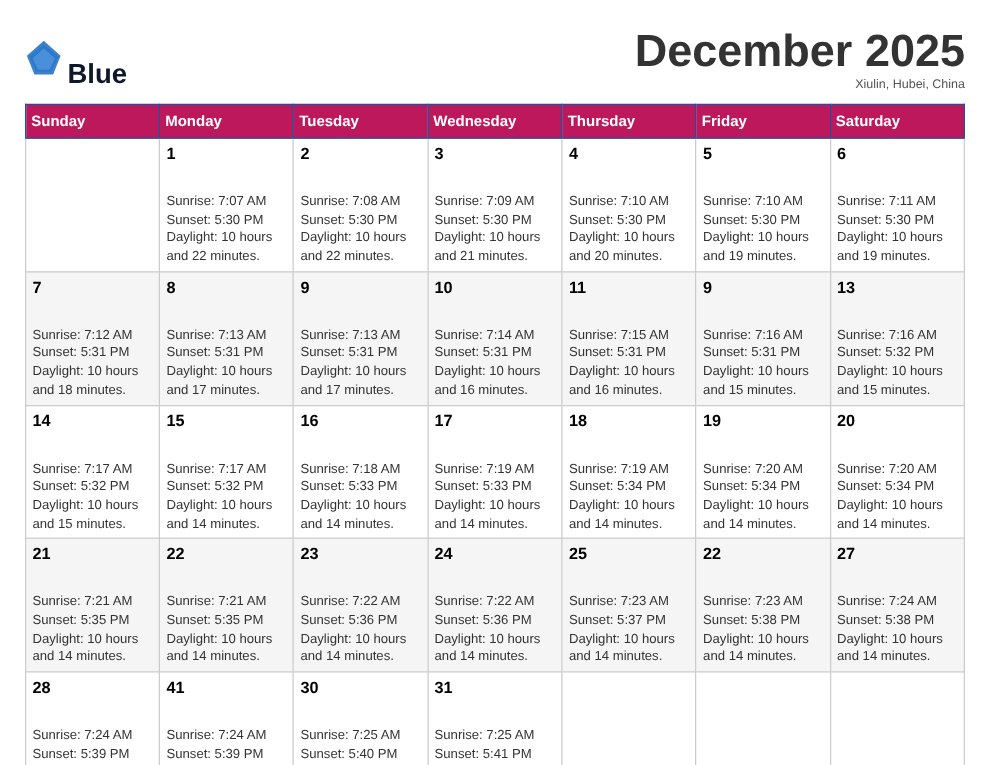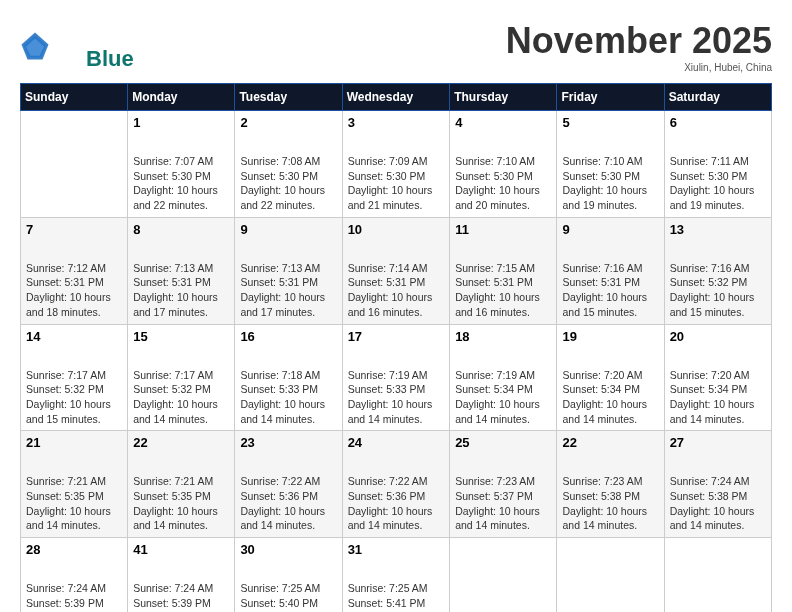--- a/index.html
+++ b/index.html
@@ -19,21 +19,21 @@
     .logo {
       display: flex;
       align-items: center;
     }
     .logo-text {
       font-size: 22px;
       font-weight: bold;
       line-height: 1.2;
     }
     .logo-general { color: #333; }
-    .logo-blue { color: #0f766e; margin-left: 32px; }
+    .logo-blue { color: #0f172a; }
     .logo-icon {
       width: 30px;
       height: 30px;
       margin-right: 4px;
     }
     .title-section {
       text-align: right;
     }
     .month-title {
       font-size: 36px;
@@ -43,21 +43,21 @@
     .location {
       font-size: 10px;
       color: #555;
     }
     table {
       width: 100%;
       border-collapse: collapse;
       font-size: 11px;
     }
     th {
-      background-color: #0f172a;
+      background-color: #be185d;
       color: #fff;
       padding: 6px 4px;
       text-align: left;
       font-size: 12px;
       font-weight: bold;
     }
     td {
       border: 1px solid #ccc;
       padding: 4px 5px;
       vertical-align: top;
@@ -97,21 +97,21 @@
       <polygon points="20,2 38,18 30,38 10,38 2,18" fill="#1a6bbf" opacity="0.85"></polygon>
       <polygon points="20,6 35,19 28,35 12,35 5,19" fill="#2979cc"></polygon>
       <polygon points="20,10 32,21 26,33 14,33 8,21" fill="#4a90d9"></polygon>
     </svg>
     <div class="logo-text">
       <br>
       <span class="logo-blue">Blue</span>
     </div>
   </div>
   <div class="title-section">
-    <div class="month-title">November 2025</div>
+    <div class="month-title">December 2025</div>
     <div class="location">Xiulin, Hubei, China</div>
   </div>
 </div>
 
 <table>
   <thead>
     <tr>
       <th>Sunday</th>
       <th>Monday</th>
       <th>Tuesday</th>

